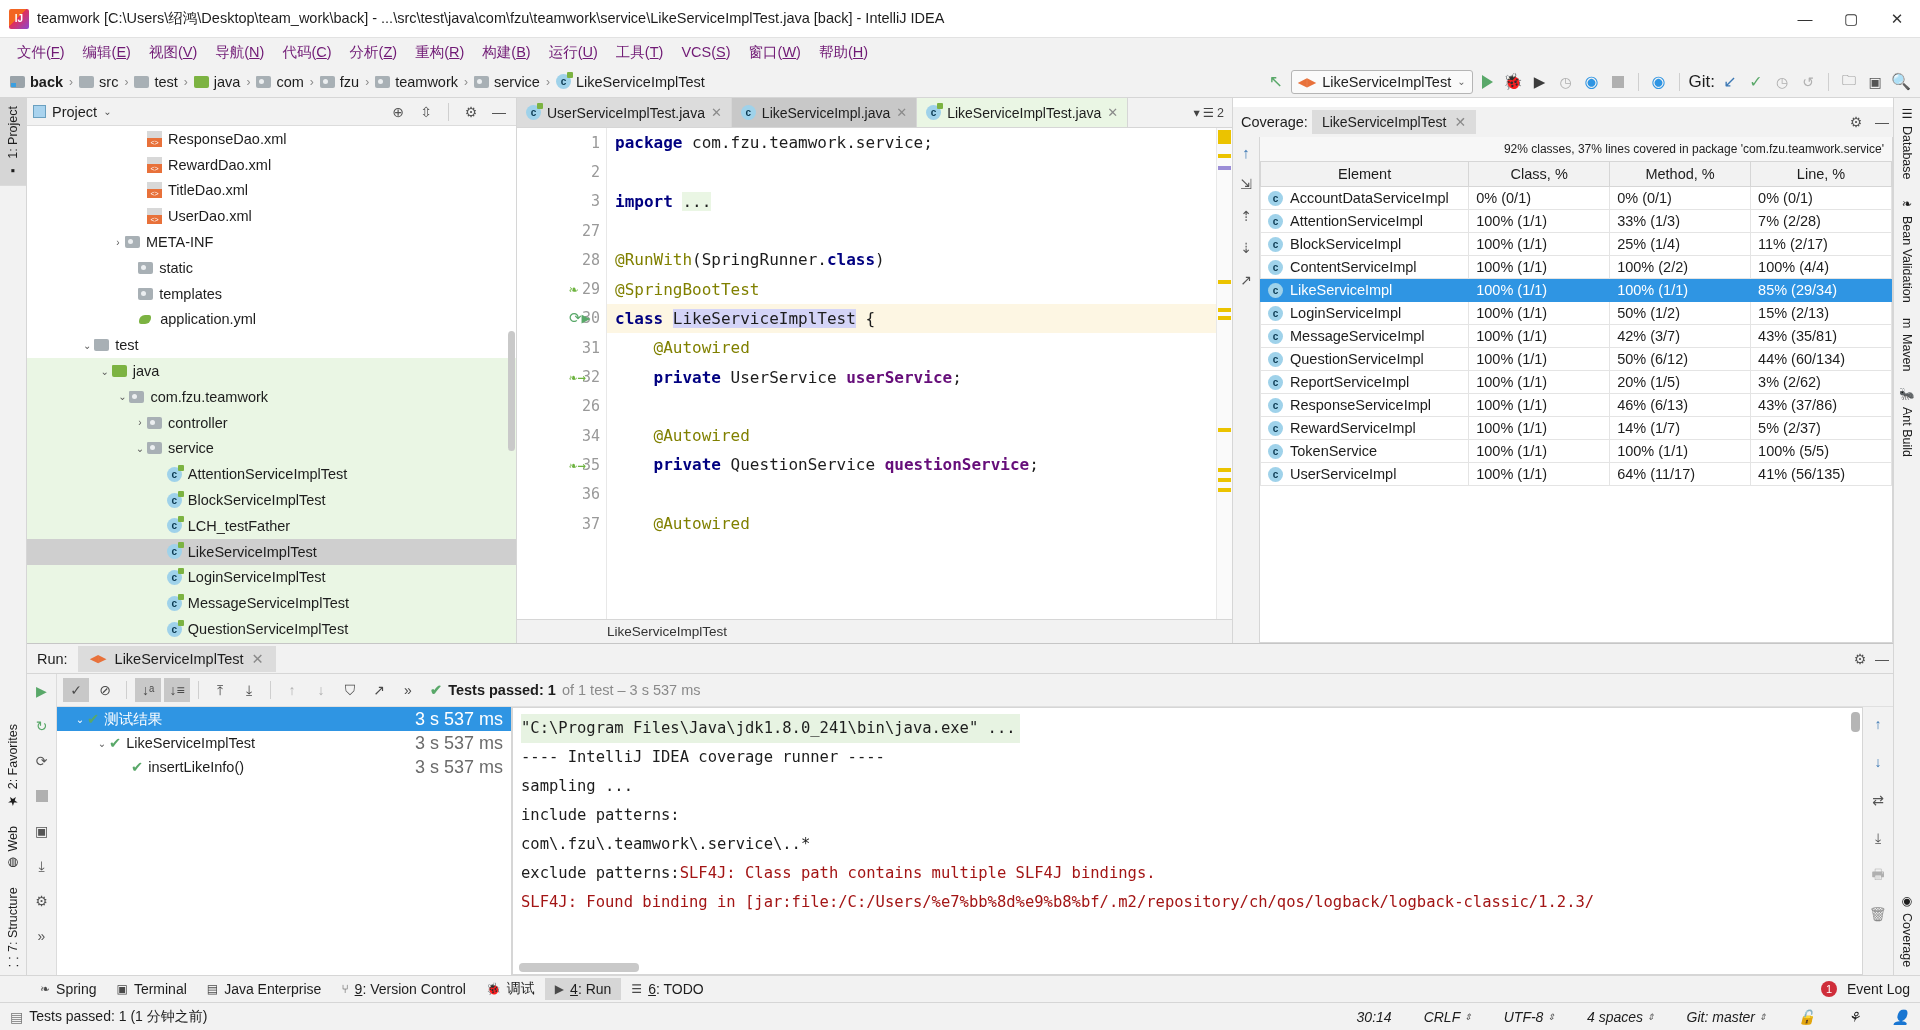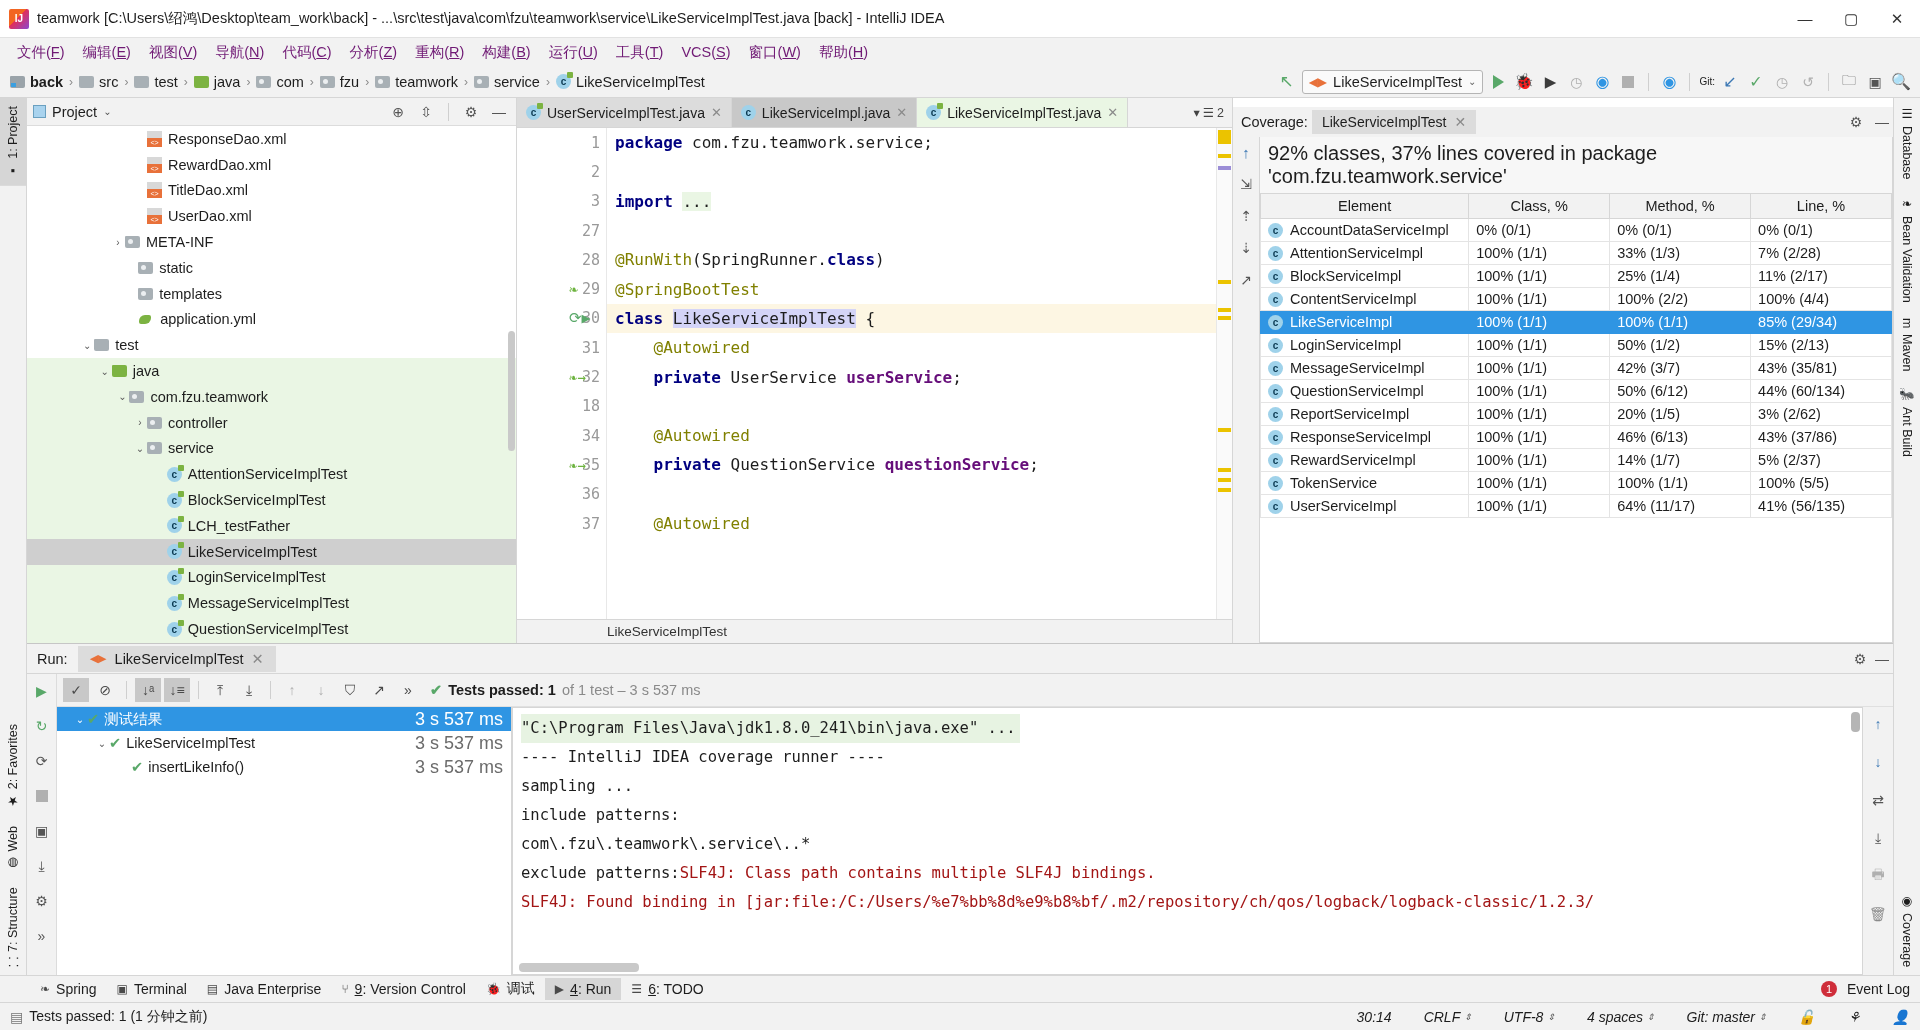--- a/index.html
+++ b/index.html
@@ -128,21 +128,21 @@
              background:#fff; min-height:0;}
   .covtabs{ height:30px; background:#f2f2f2; display:flex; align-items:center;
             gap:4px; padding-left:8px; flex:0 0 30px;margin-top:9px;}
   .covtab{ background:#dcdcdc; padding:4px 10px; font-size:14px; display:flex;
            align-items:center; gap:8px; }
   .covbody{ flex:1; display:flex; min-height:0; }
   .covrail{ width:26px; flex:0 0 26px; background:#f2f2f2; display:flex;
             flex-direction:column; align-items:center; padding-top:4px; gap:10px;}
   .covmain{ flex:1; display:flex; flex-direction:column; min-width:0; background:#fff;
             border:1px solid #d6d6d6; border-top:none;}
-  .covsummary{ padding:5px 8px; font-size:20px; background:#f7f7f7; }
+  .covsummary{ padding:5px 8px; font-size:12px; background:#f7f7f7;text-align:right; }
   table.cov{ width:100%; border-collapse:collapse; font-size:14.5px; table-layout:fixed;}
   table.cov th{ background:#f2f2f2; border:1px solid #d6d6d6; font-weight:normal;
                 padding:4px 6px; }
   table.cov td{ border:1px solid #e4e4e4; padding:3px 7px; white-space:nowrap;
                 overflow:hidden; text-overflow:ellipsis;}
   table.cov tr.selrow td{ background:#2f95e3; color:#fff; border-color:#2f95e3;}
   table.cov tr.selrow .cls-ico{ background:#9fd2ea; }
   .elcell{ display:flex; align-items:center; gap:7px; }
 
   
@@ -290,21 +290,21 @@
       <div class="ic" style="color:#59a869;font-size:16px;">🐞</div>
       <div class="ic" style="color:#3c3c3c;font-size:15px;">▶</div>
       <div class="ic" style="color:#b0b0b0;">◷</div>
       <div class="ic" style="color:#2f95e3;font-size:16px;">◉</div>
       <div class="ic">
           <span class="sq"></span>
         </div>
       <div class="vsep"></div>
       <div class="ic" style="color:#2f95e3;font-size:16px;">◉</div>
       <div class="vsep"></div>
-      <span style="font-size:10px;">Git:</span>
+      <span style="font-size:17px;">Git:</span>
       <div class="ic" style="color:#3c78b4;font-size:16px;">↙</div>
       <div class="ic" style="color:#59a869;font-size:16px;">✓</div>
       <div class="ic" style="color:#b0b0b0;">◷</div>
       <div class="ic" style="color:#b0b0b0;">↺</div>
       <div class="vsep"></div>
       <div class="ic" style="color:#555;">🗀</div>
       <div class="ic" style="color:#555;">▣</div>
       <div class="ic" style="font-size:16px;">🔍</div>
     </div>
   </div>
@@ -501,21 +501,21 @@
             <div class="gutter" id="gutter">
                 <div class="gline">1</div>
                 <div class="gline">2</div>
                 <div class="gline">3</div>
                 <div class="gline">27</div>
                 <div class="gline">28</div>
                 <div class="gline"><span class="gmark"><span style="color:#6db33f;font-size:15px;">❧</span></span>29</div>
                 <div class="gline"><span class="gmark"><span style="color:#59a869;font-size:15px;">⟳▶</span></span>30</div>
                 <div class="gline">31</div>
                 <div class="gline"><span class="gmark"><span style="color:#6db33f;font-size:14px;">❧→</span></span>32</div>
-                <div class="gline">18</div>
+                <div class="gline">26</div>
                 <div class="gline">34</div>
                 <div class="gline"><span class="gmark"><span style="color:#6db33f;font-size:14px;">❧→</span></span>35</div>
                 <div class="gline">36</div>
                 <div class="gline">37</div>
               </div>
             <div class="codecol" id="codecol">
                 <div class="cline"><span class="kw">package </span><span class="plain">com.fzu.teamwork.service;</span></div>
                 <div class="cline">&nbsp;</div>
                 <div class="cline"><span class="kw">import </span><span class="impbg">...</span></div>
                 <div class="cline">&nbsp;</div>

